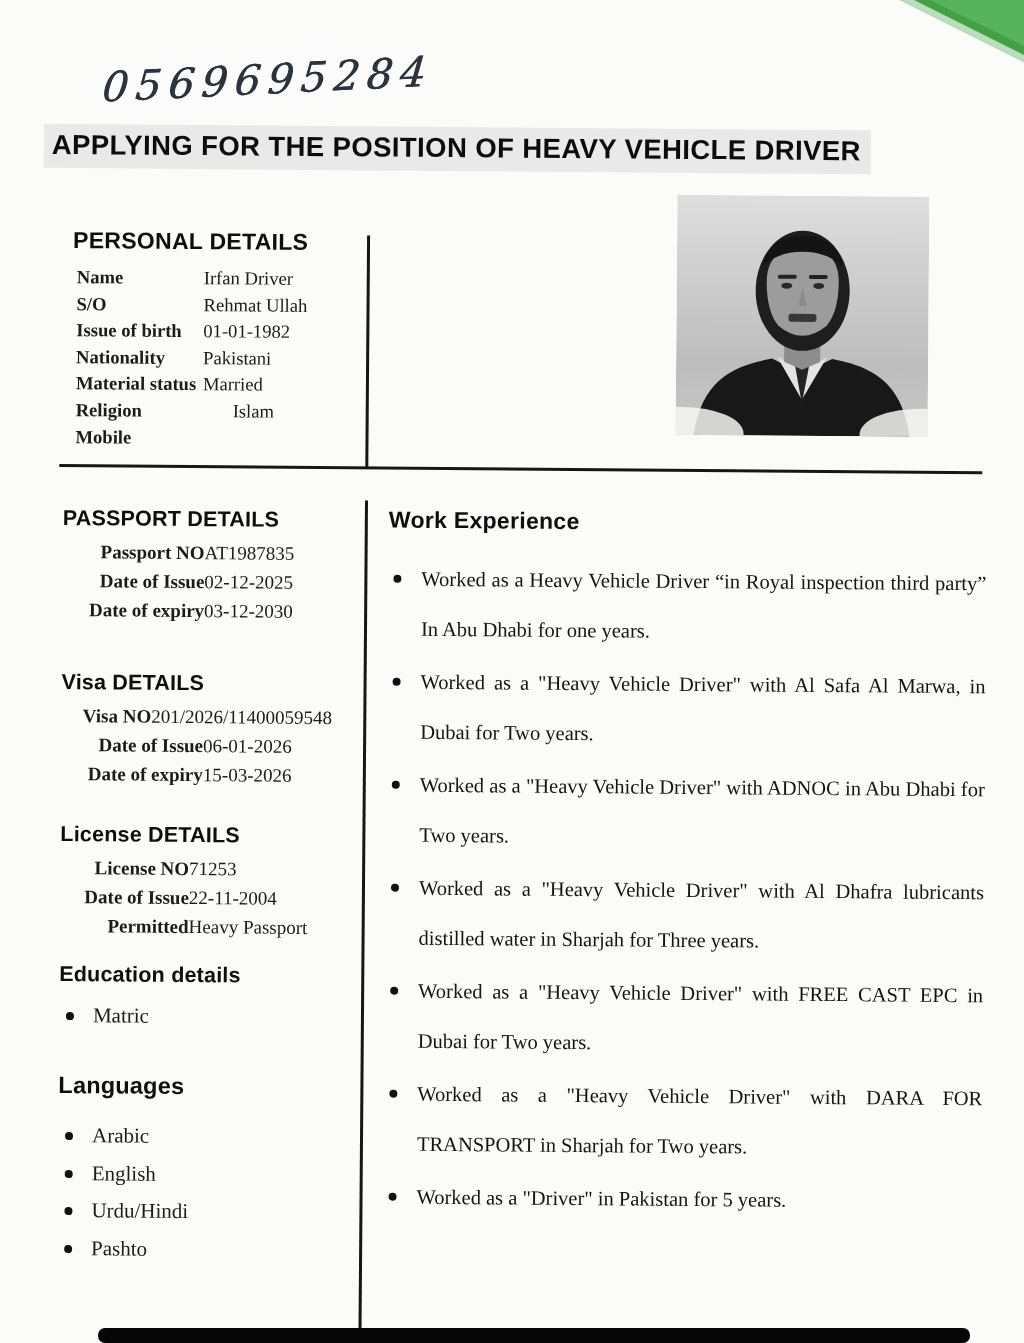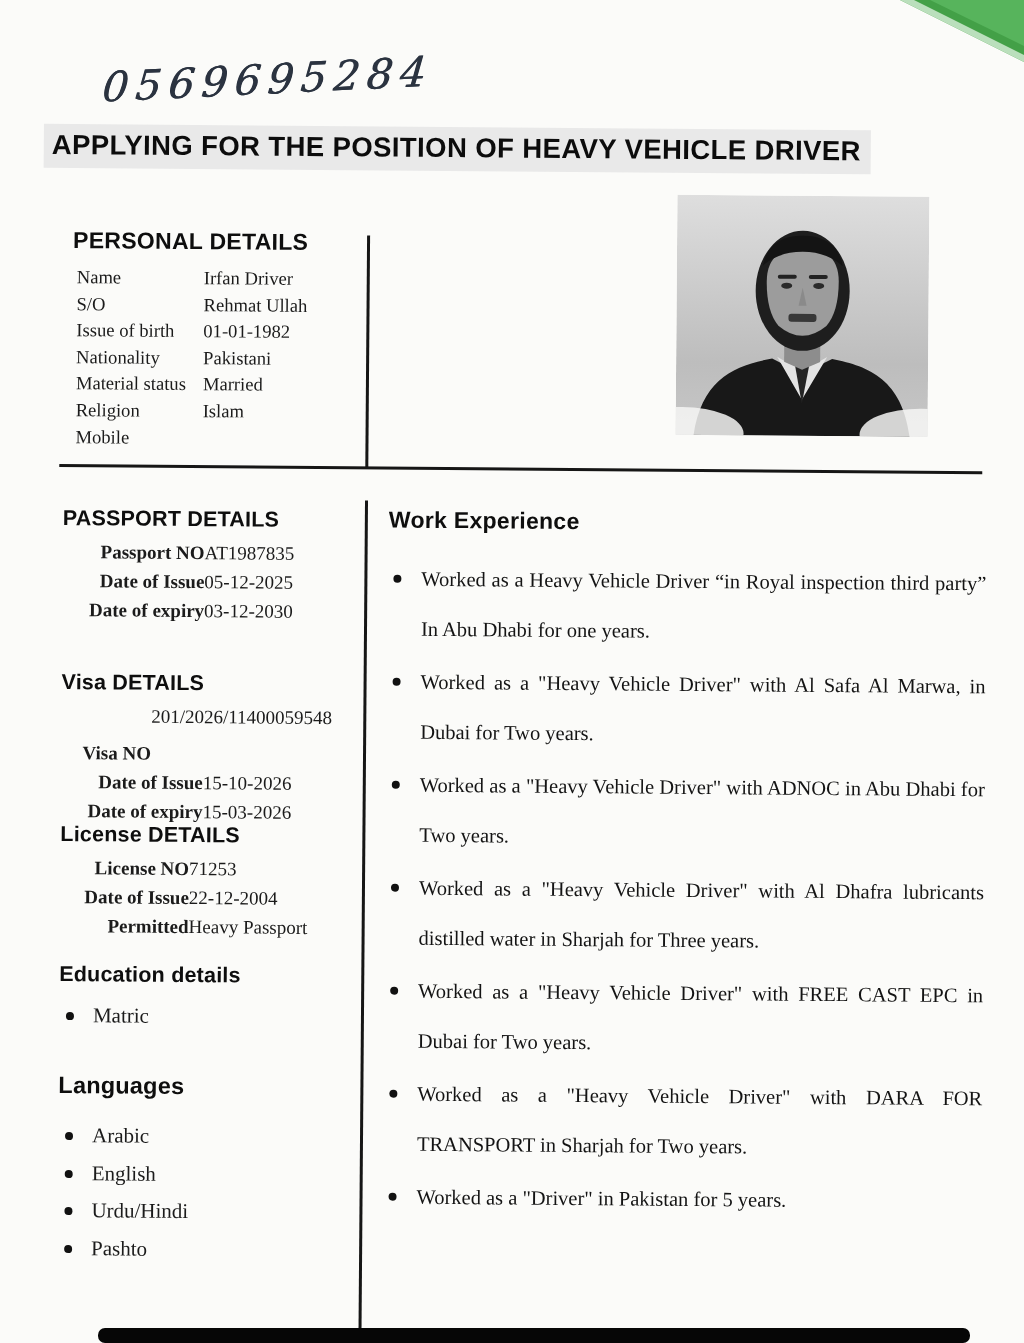--- a/index.html
+++ b/index.html
@@ -31,34 +31,34 @@
     padding:5px 10px 7px 8px; white-space:nowrap;
   }
 
   
   .h-sans { font-family:"Liberation Sans", sans-serif; font-weight:800; color:#0e0e0e; }
   #personal-heading { position:absolute; left:74px; top:227px; font-size:23px; letter-spacing:0.3px; }
 
   
   .personal-rows { position:absolute; left:78px; top:264px; width:300px; }
   .prow { display:flex; line-height:26.6px; font-size:18.6px; }
-  .prow .lab { font-weight:400; min-width:127px; }
+  .prow .lab { font-weight:700; min-width:127px; }
 
   
   .sec { position:absolute; width:312px; }
   .sec h3 { font-family:"Liberation Sans", sans-serif; font-weight:800; font-size:21.5px; color:#0e0e0e; margin:0 0 7px 0; letter-spacing:0.2px; }
   #sec-passport { left:66px; top:506px; }
   #sec-visa     { left:66px; top:670px; }
   #sec-license  { left:66px; top:822px; }
   #sec-education{ left:66px; top:962px; }
   #sec-languages{ left:66px; top:1072px; }
   #sec-languages h3 { font-size:23.5px; }
   .drow { display:flex; line-height:28.8px; font-size:19px; }
   .drow .lab { font-weight:700; min-width:142px;text-align:right; }
-  .drow .lab.w90  { min-width:90px;margin-top:37px; }
+  .drow .lab.w90  { min-width:90px; }
   .drow .lab.w129 { min-width:129px; }
 
   
   .bullets { list-style:none; margin-top:10px; font-size:21px; }
   .bullets li { position:relative; padding-left:34px; line-height:37.5px; }
   .bullets li::before { content:""; position:absolute; left:7px; top:15px; width:8px; height:8px; border-radius:50%; background:#111; }
   #sec-languages .bullets { margin-top:18px; }
 
   
   .vline1 { position:absolute; left:368px; top:233px; width:3px; height:233px; background:#161616; }
@@ -135,73 +135,73 @@
     <div class="prow">
       <span class="lab">Nationality</span>
       <span class="val">Pakistani</span>
     </div>
     <div class="prow">
       <span class="lab">Material status</span>
       <span class="val">Married</span>
     </div>
     <div class="prow">
       <span class="lab">Religion</span>
-      <span class="val" style="">Islam</span>
+      <span class="val" style="margin-left:30px">Islam</span>
     </div>
     <div class="prow">
       <span class="lab">Mobile</span>
       <span class="val"></span>
     </div>
   </div>
 
   <div class="vline1"></div>
   <div class="hline"></div>
   <div class="vline2"></div>
 
   <div class="sec" id="sec-passport">
     <h3>PASSPORT DETAILS</h3>
     <div class="drow">
       <span class="lab">Passport NO</span>
       <span class="val">AT1987835</span>
     </div>
     <div class="drow">
       <span class="lab">Date of Issue</span>
-      <span class="val">05-12-2025</span>
+      <span class="val">02-12-2025</span>
     </div>
     <div class="drow">
       <span class="lab">Date of expiry</span>
       <span class="val">03-12-2030</span>
     </div>
   </div>
 
   <div class="sec" id="sec-visa">
     <h3>Visa DETAILS</h3>
     <div class="drow">
       <span class="lab w90">Visa NO</span>
       <span class="val">201/2026/11400059548</span>
     </div>
     <div class="drow">
       <span class="lab">Date of Issue</span>
-      <span class="val">15-10-2026</span>
+      <span class="val">06-01-2026</span>
     </div>
     <div class="drow">
       <span class="lab">Date of expiry</span>
       <span class="val">15-03-2026</span>
     </div>
   </div>
 
   <div class="sec" id="sec-license">
     <h3>License DETAILS</h3>
     <div class="drow">
       <span class="lab w129">License NO</span>
       <span class="val">71253</span>
     </div>
     <div class="drow">
       <span class="lab w129">Date of Issue</span>
-      <span class="val">22-12-2004</span>
+      <span class="val">22-11-2004</span>
     </div>
     <div class="drow">
       <span class="lab w129">Permitted</span>
       <span class="val">Heavy Passport</span>
     </div>
   </div>
 
   <div class="sec" id="sec-education">
     <h3>Education details</h3>
     <ul class="bullets">

